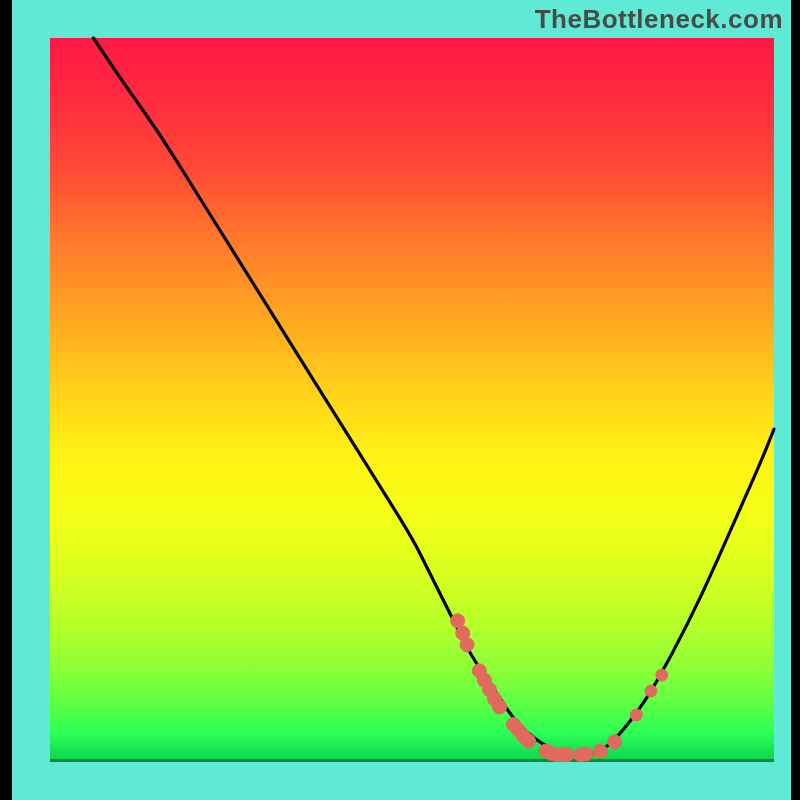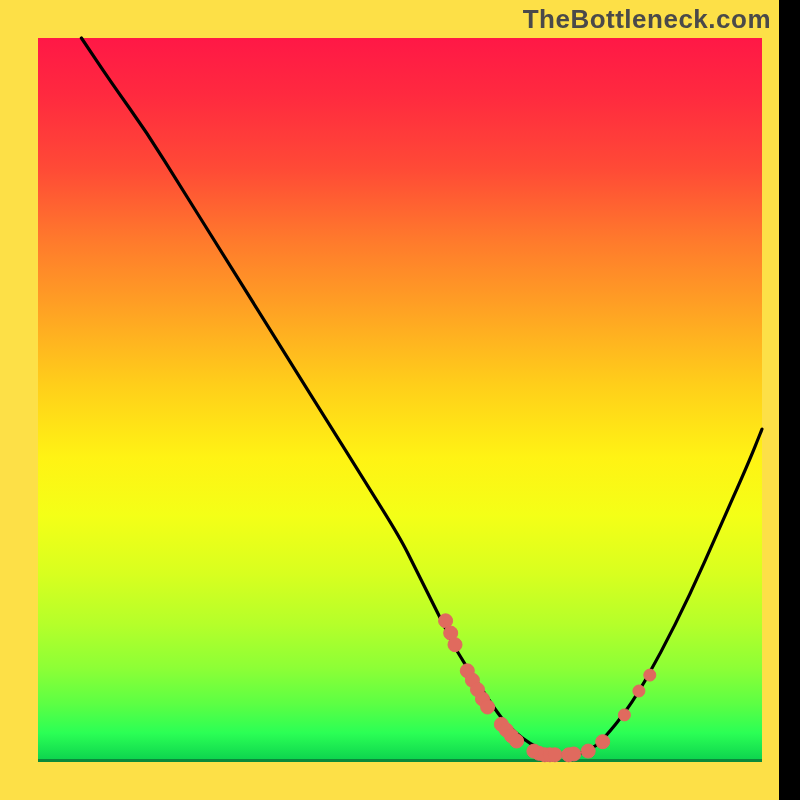--- a/index.html
+++ b/index.html
@@ -8,21 +8,22 @@
     width: 800px;
     height: 800px;
     background: #000;
     overflow: hidden;
     font-family: Arial, Helvetica, sans-serif;
   }
   .frame {
     position: relative;
     width: 779px;
     height: 800px;
-    background: #fde047;
+    background: #5eead4;
+    margin-left: 12px;
   }
   .watermark {
     position: absolute;
     top: 4px;
     right: 8px;
     color: #4a4a4a;
     font-size: 26px;
     font-weight: 600;
     letter-spacing: 0.5px;
     z-index: 5;

